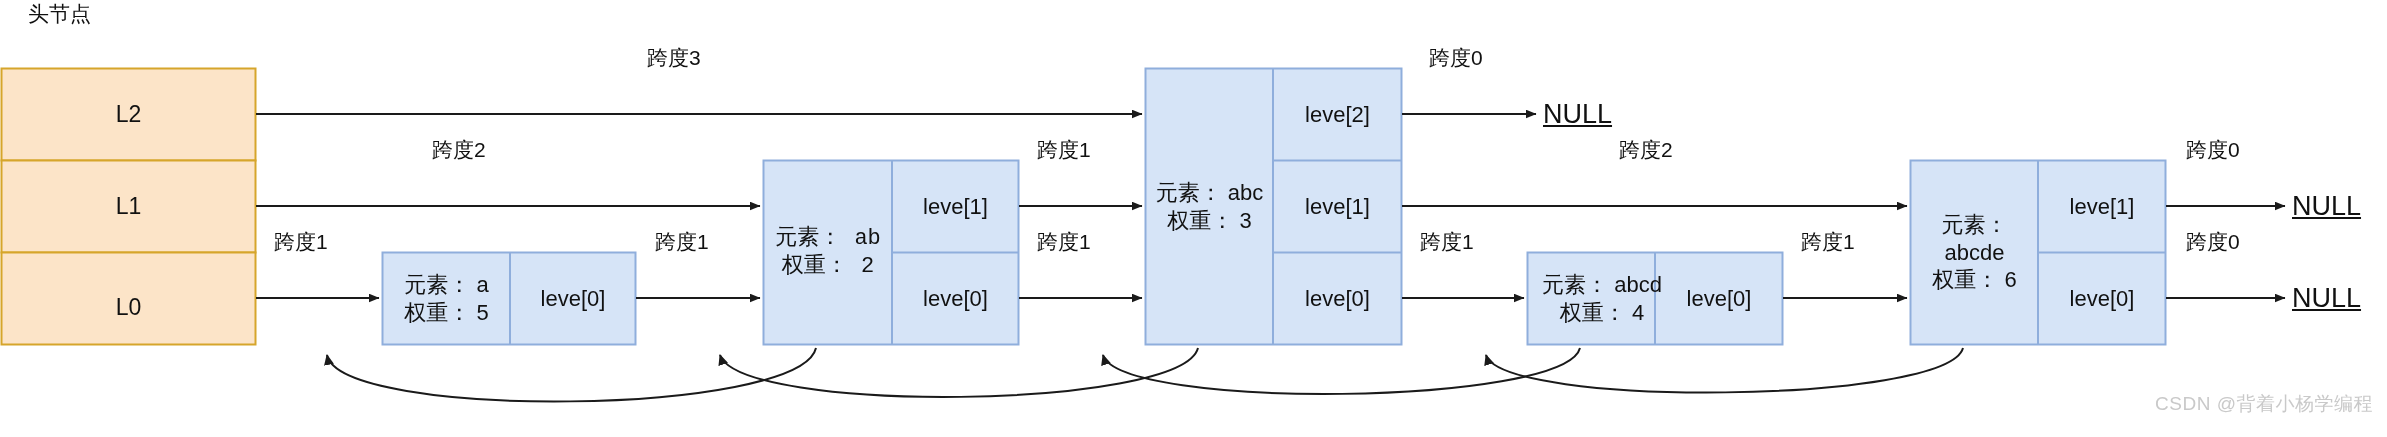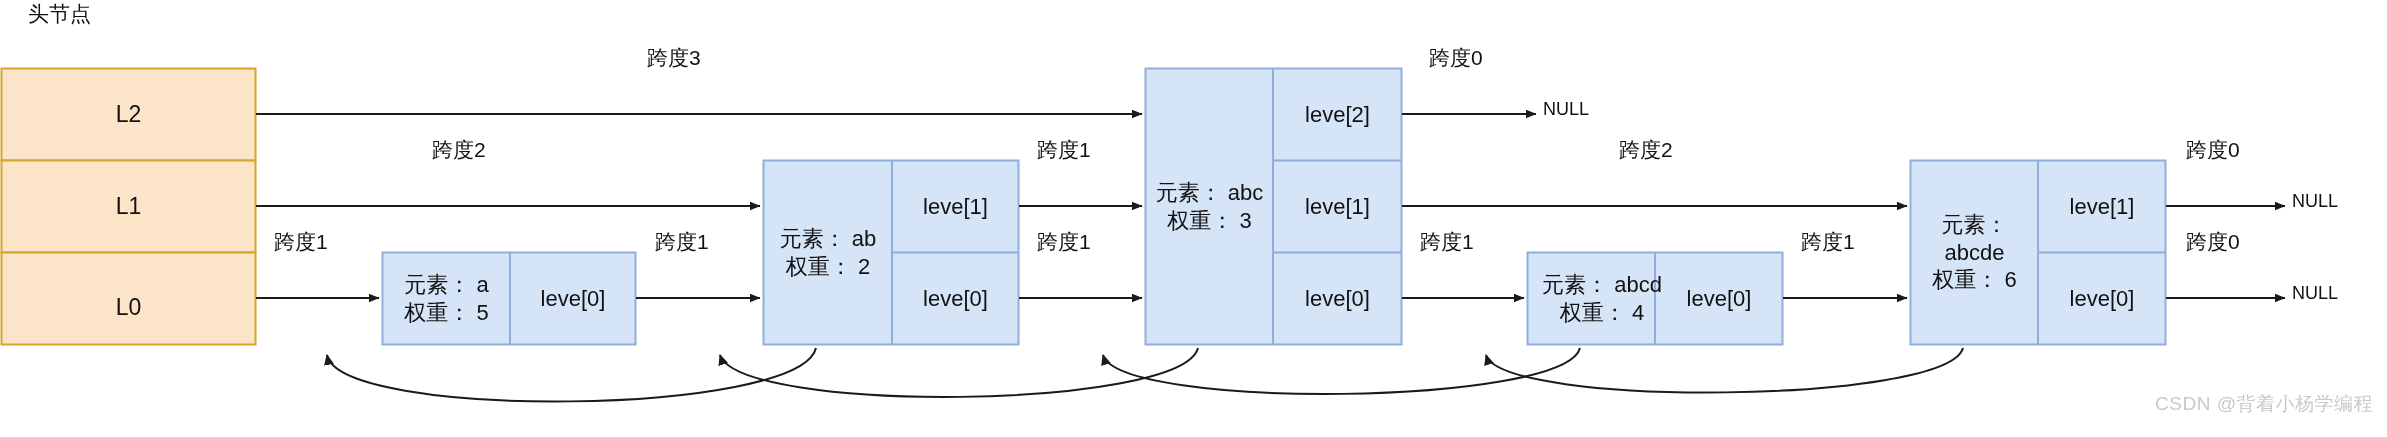--- a/index.html
+++ b/index.html
@@ -16,21 +16,21 @@
     text-align:center;color:#111111;font-size:22px;line-height:1.25;
     white-space:pre-line;pointer-events:none;
   }
   .head-cell-label{font-size:23px;text-align:center;}
   .node-el-label{font-size:22px;}
   .lvl-label{font-size:22px;}
 
   .free-text{
     position:absolute;color:#111111;font-size:21px;white-space:nowrap;
   }
-  .null-text{font-size:18px;}
+  .null-text{font-size:27px;text-decoration:underline;}
   .title-text{font-size:21px;text-align:right;}
   .watermark{
     position:absolute;right:14px;bottom:20px;color:#c9c9c9;font-size:19px;
     letter-spacing:0.5px;white-space:nowrap;
   }
 </style>
 </head>
 <body>
 
 <div id="stage">
@@ -113,21 +113,21 @@
   </svg>
 
   <div class="boxlabel head-cell-label" style="left:2px;top:69px;width:253px;height:91px;">L2</div>
   <div class="boxlabel head-cell-label" style="left:2px;top:161px;width:253px;height:91px;">L1</div>
   <div class="boxlabel head-cell-label" style="left:2px;top:253px;width:253px;height:108px;">L0</div>
 
   <div class="boxlabel node-el-label" style="left:383px;top:253px;width:127px;height:91px;">元素： a
 权重： 5</div>
   <div class="boxlabel lvl-label" style="left:511px;top:253px;width:124px;height:91px;">leve[0]</div>
 
-  <div class="boxlabel node-el-label" style="left:764px;top:161px;width:128px;height:183px;">元素： ab
+  <div class="boxlabel node-el-label" style="left:764px;top:161px;width:128px;height:183px;font-family:Liberation Mono, monospace;">元素： ab
 权重： 2</div>
   <div class="boxlabel lvl-label" style="left:893px;top:161px;width:125px;height:91px;">leve[1]</div>
   <div class="boxlabel lvl-label" style="left:893px;top:253px;width:125px;height:91px;">leve[0]</div>
 
   <div class="boxlabel node-el-label" style="left:1146px;top:69px;width:127px;height:275px;">元素： abc
 权重： 3</div>
   <div class="boxlabel lvl-label" style="left:1274px;top:69px;width:127px;height:91px;">leve[2]</div>
   <div class="boxlabel lvl-label" style="left:1274px;top:161px;width:127px;height:91px;">leve[1]</div>
   <div class="boxlabel lvl-label" style="left:1274px;top:253px;width:127px;height:91px;">leve[0]</div>
 

